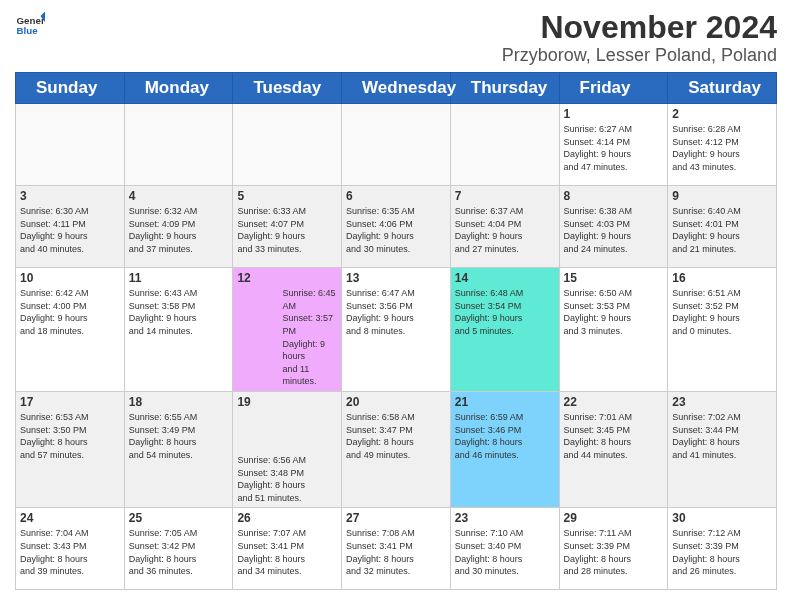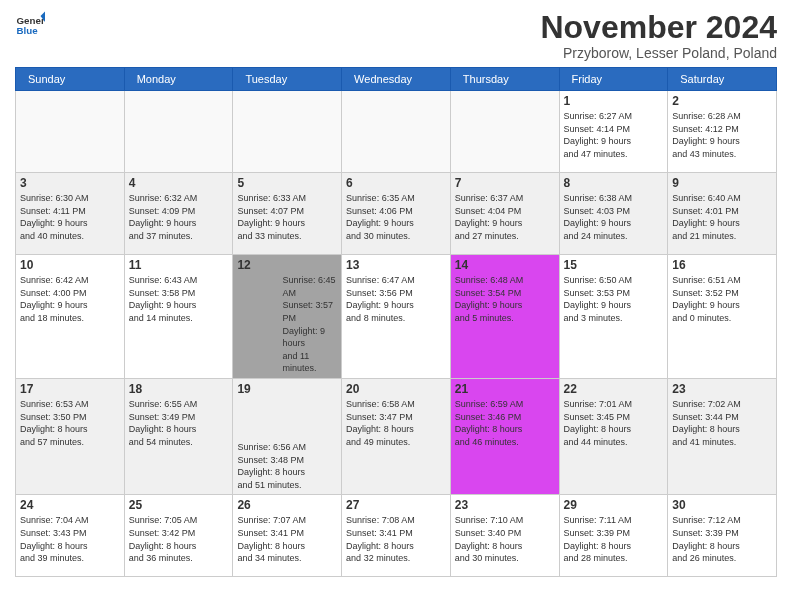--- a/index.html
+++ b/index.html
@@ -33,34 +33,34 @@
     .title-block {
       text-align: right;
     }
     .month-title {
       font-size: 32px;
       font-weight: bold;
       color: #333;
       line-height: 1.1;
     }
     .subtitle {
-      font-size: 14px;
+      font-size: 18px;
       color: #555;
     }
     .calendar {
       width: 100%;
       border-collapse: collapse;
       table-layout: fixed;
     }
     .calendar th {
       background: #2a6bbf;
       color: #fff;
-      font-size: 11px;
-      font-weight: normal;
-      padding: 5px 12px;
+      font-size: 17px;
+      font-weight: bold;
+      padding: 5px 20px;
       text-align: left;
       border: 1px solid #1a5aaf;
     }
     .calendar td {
       border: 1px solid #ccc;
       vertical-align: top;
       padding: 3px 4px;
       height: 82px;
       background: #fff;
       font-size: 9.5px;
@@ -199,35 +199,35 @@
 Daylight: 9 hours
 and 18 minutes.</div>
           </td>
           <td style="background: rgb(255, 255, 255);">
             <span class="day-number">11</span>
             <div class="day-info" style="white-space: pre-line;">Sunrise: 6:43 AM
 Sunset: 3:58 PM
 Daylight: 9 hours
 and 14 minutes.</div>
           </td>
-          <td style="background: #a3a3a3;">
+          <td style="background: #f0abfc;">
             <span class="day-number">12</span>
             <div class="day-info" style="white-space: pre-line; margin-left: 45px;">Sunrise: 6:45 AM
 Sunset: 3:57 PM
 Daylight: 9 hours
 and 11 minutes.</div>
           </td>
           <td style="background: rgb(255, 255, 255);">
             <span class="day-number">13</span>
             <div class="day-info" style="white-space: pre-line;">Sunrise: 6:47 AM
 Sunset: 3:56 PM
 Daylight: 9 hours
 and 8 minutes.</div>
           </td>
-          <td style="background: #d946ef;">
+          <td style="background: #5eead4;">
             <span class="day-number">14</span>
             <div class="day-info" style="white-space: pre-line;">Sunrise: 6:48 AM
 Sunset: 3:54 PM
 Daylight: 9 hours
 and 5 minutes.</div>
           </td>
           <td style="background: rgb(255, 255, 255);">
             <span class="day-number">15</span>
             <div class="day-info" style="white-space: pre-line;">Sunrise: 6:50 AM
 Sunset: 3:53 PM
@@ -264,21 +264,21 @@
 Daylight: 8 hours
 and 51 minutes.</div>
           </td>
           <td style="background: rgb(240, 240, 240);">
             <span class="day-number">20</span>
             <div class="day-info" style="white-space: pre-line;">Sunrise: 6:58 AM
 Sunset: 3:47 PM
 Daylight: 8 hours
 and 49 minutes.</div>
           </td>
-          <td style="background: #d946ef; margin-top: 32px;">
+          <td style="background: #7dd3fc; margin-top: 32px;">
             <span class="day-number">21</span>
             <div class="day-info" style="white-space: pre-line;">Sunrise: 6:59 AM
 Sunset: 3:46 PM
 Daylight: 8 hours
 and 46 minutes.</div>
           </td>
           <td style="background: rgb(240, 240, 240);">
             <span class="day-number">22</span>
             <div class="day-info" style="white-space: pre-line;">Sunrise: 7:01 AM
 Sunset: 3:45 PM

